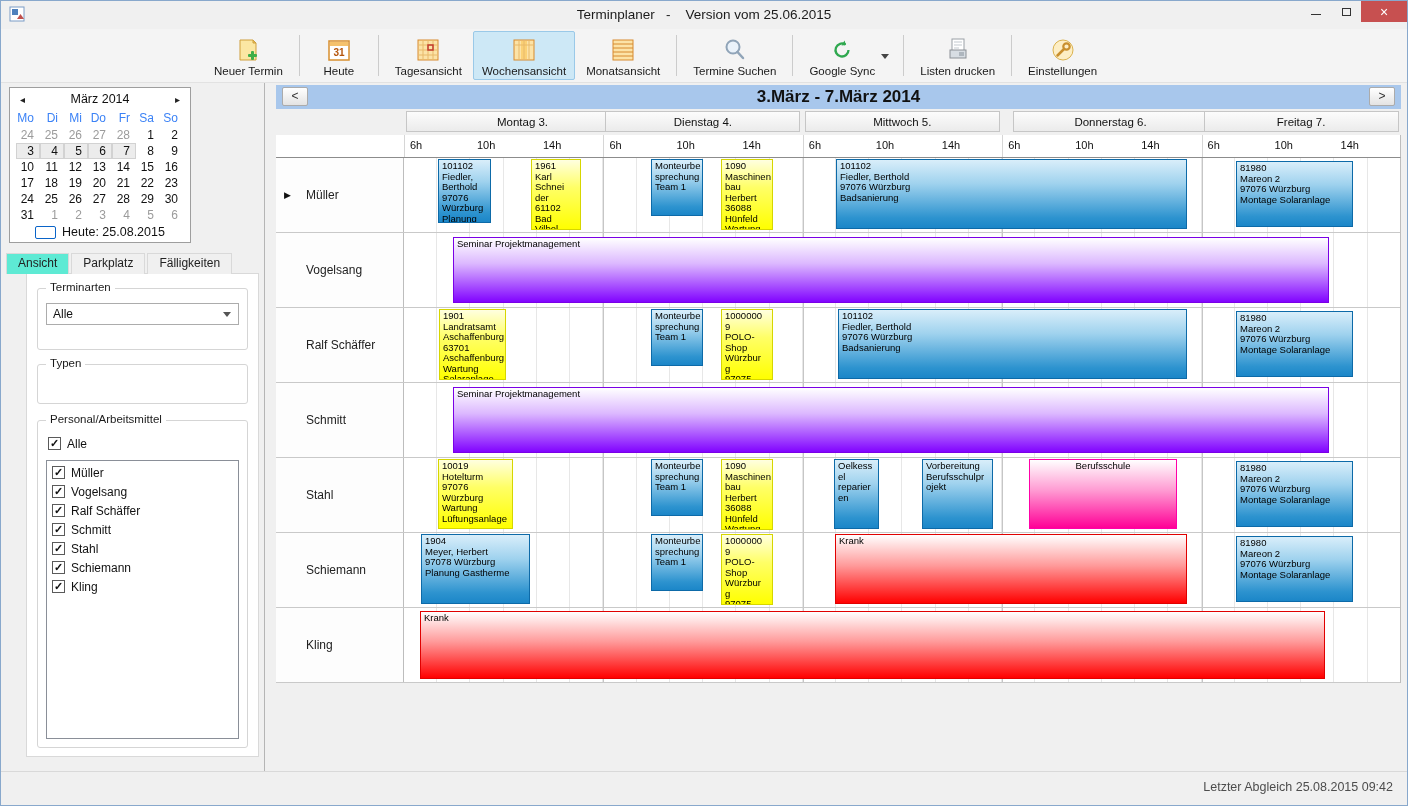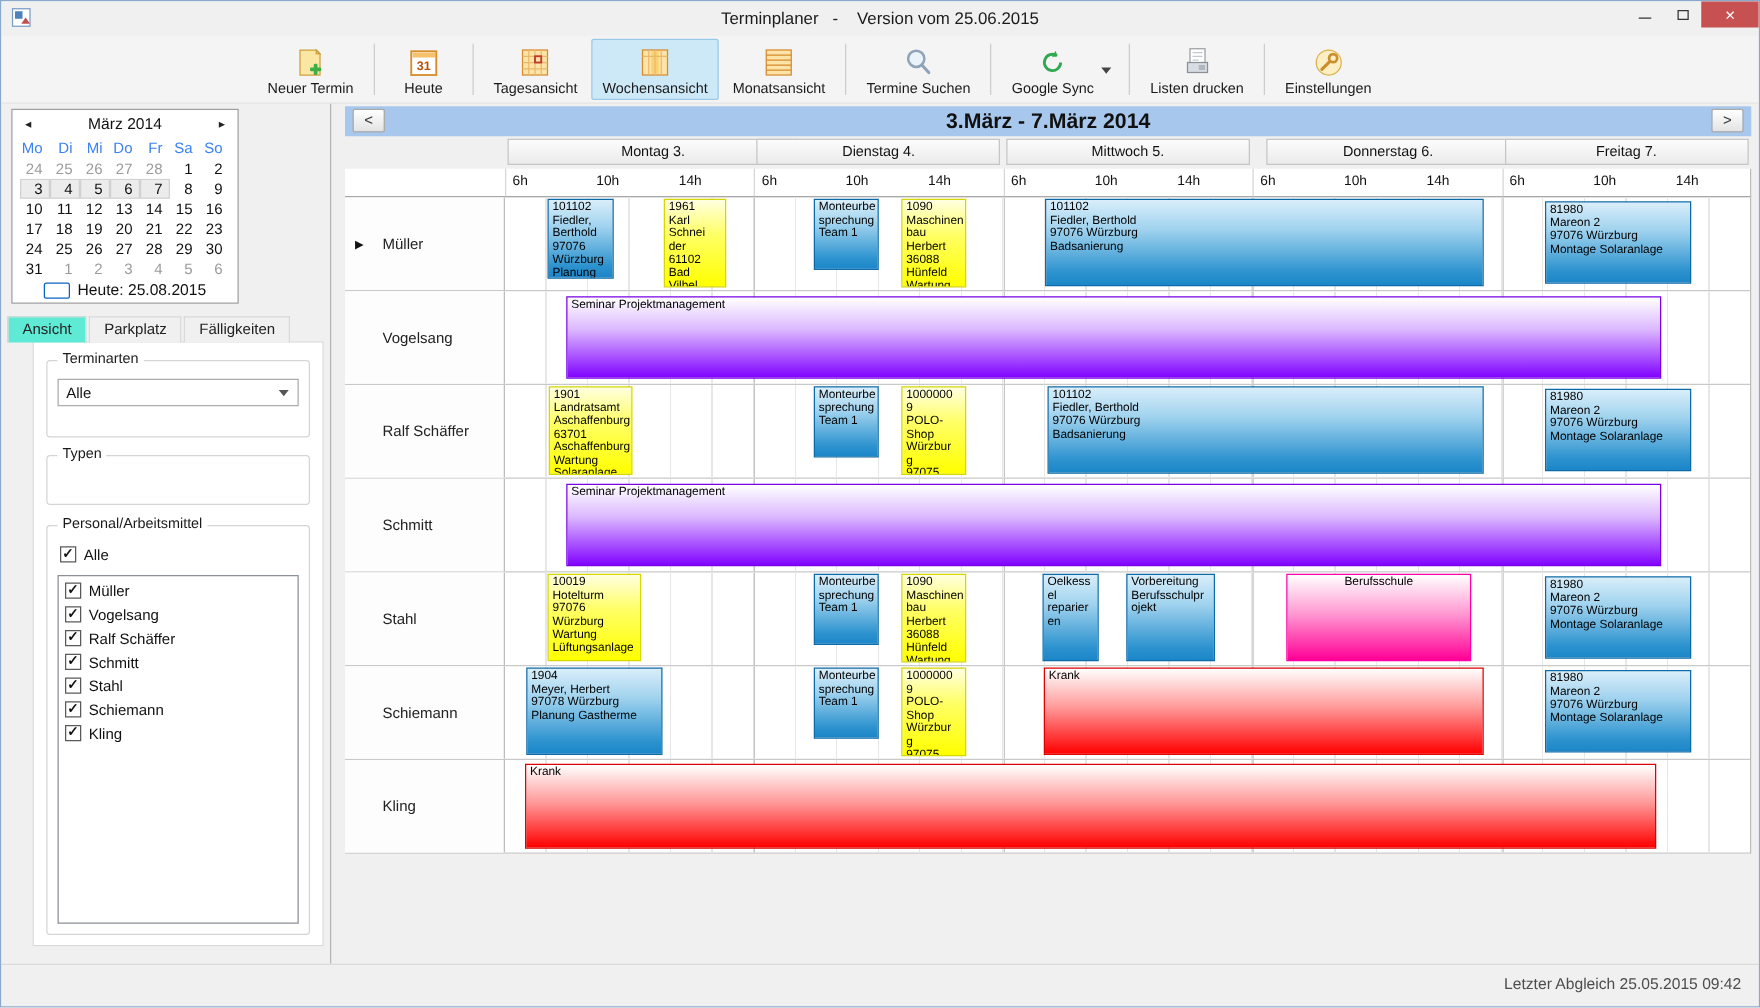--- a/index.html
+++ b/index.html
@@ -514,21 +514,21 @@
 Maschinen
 bau
 Herbert
 36088
 Hünfeld
 Wartung S</div>
               <div class="blk blk-blue" style="left: 430px; top: 1px; width: 45px; height: 70px;">Oelkess
 el
 reparier
 en</div>
-              <div class="blk blk-blue" style="left: 497px; top: 1px; width: 71px; height: 70px;">Vorbereitung
+              <div class="blk blk-blue" style="left: 518px; top: 1px; width: 71px; height: 70px;">Vorbereitung
 Berufsschulpr
 ojekt</div>
               <div class="blk blk-pink" style="left: 625px; top: 1px; width: 148px; height: 70px;">Berufsschule</div>
               <div class="blk blk-blue" style="left: 832px; top: 3px; width: 117px; height: 66px;">81980
 Mareon 2
 97076  Würzburg
 Montage Solaranlage</div>
             </div>
           </div>
           <div class="row">
@@ -571,16 +571,16 @@
               <div class="vline" style="left: 598.2px;"></div>
               <div class="vline" style="left: 797.6px;"></div>
               <div class="blk blk-red" style="left: 16px; top: 3px; width: 905px; height: 68px;">Krank</div>
             </div>
           </div>
         </div>
     </div>
   </div>
 
   <div class="statusbar">
-    <span class="status-text">Letzter Abgleich 25.05.2015 09:42</span>
+    <span class="status-text">Letzter Abgleich 25.08.2015 09:42</span>
   </div>
 
 </div>
 
 </body></html>

